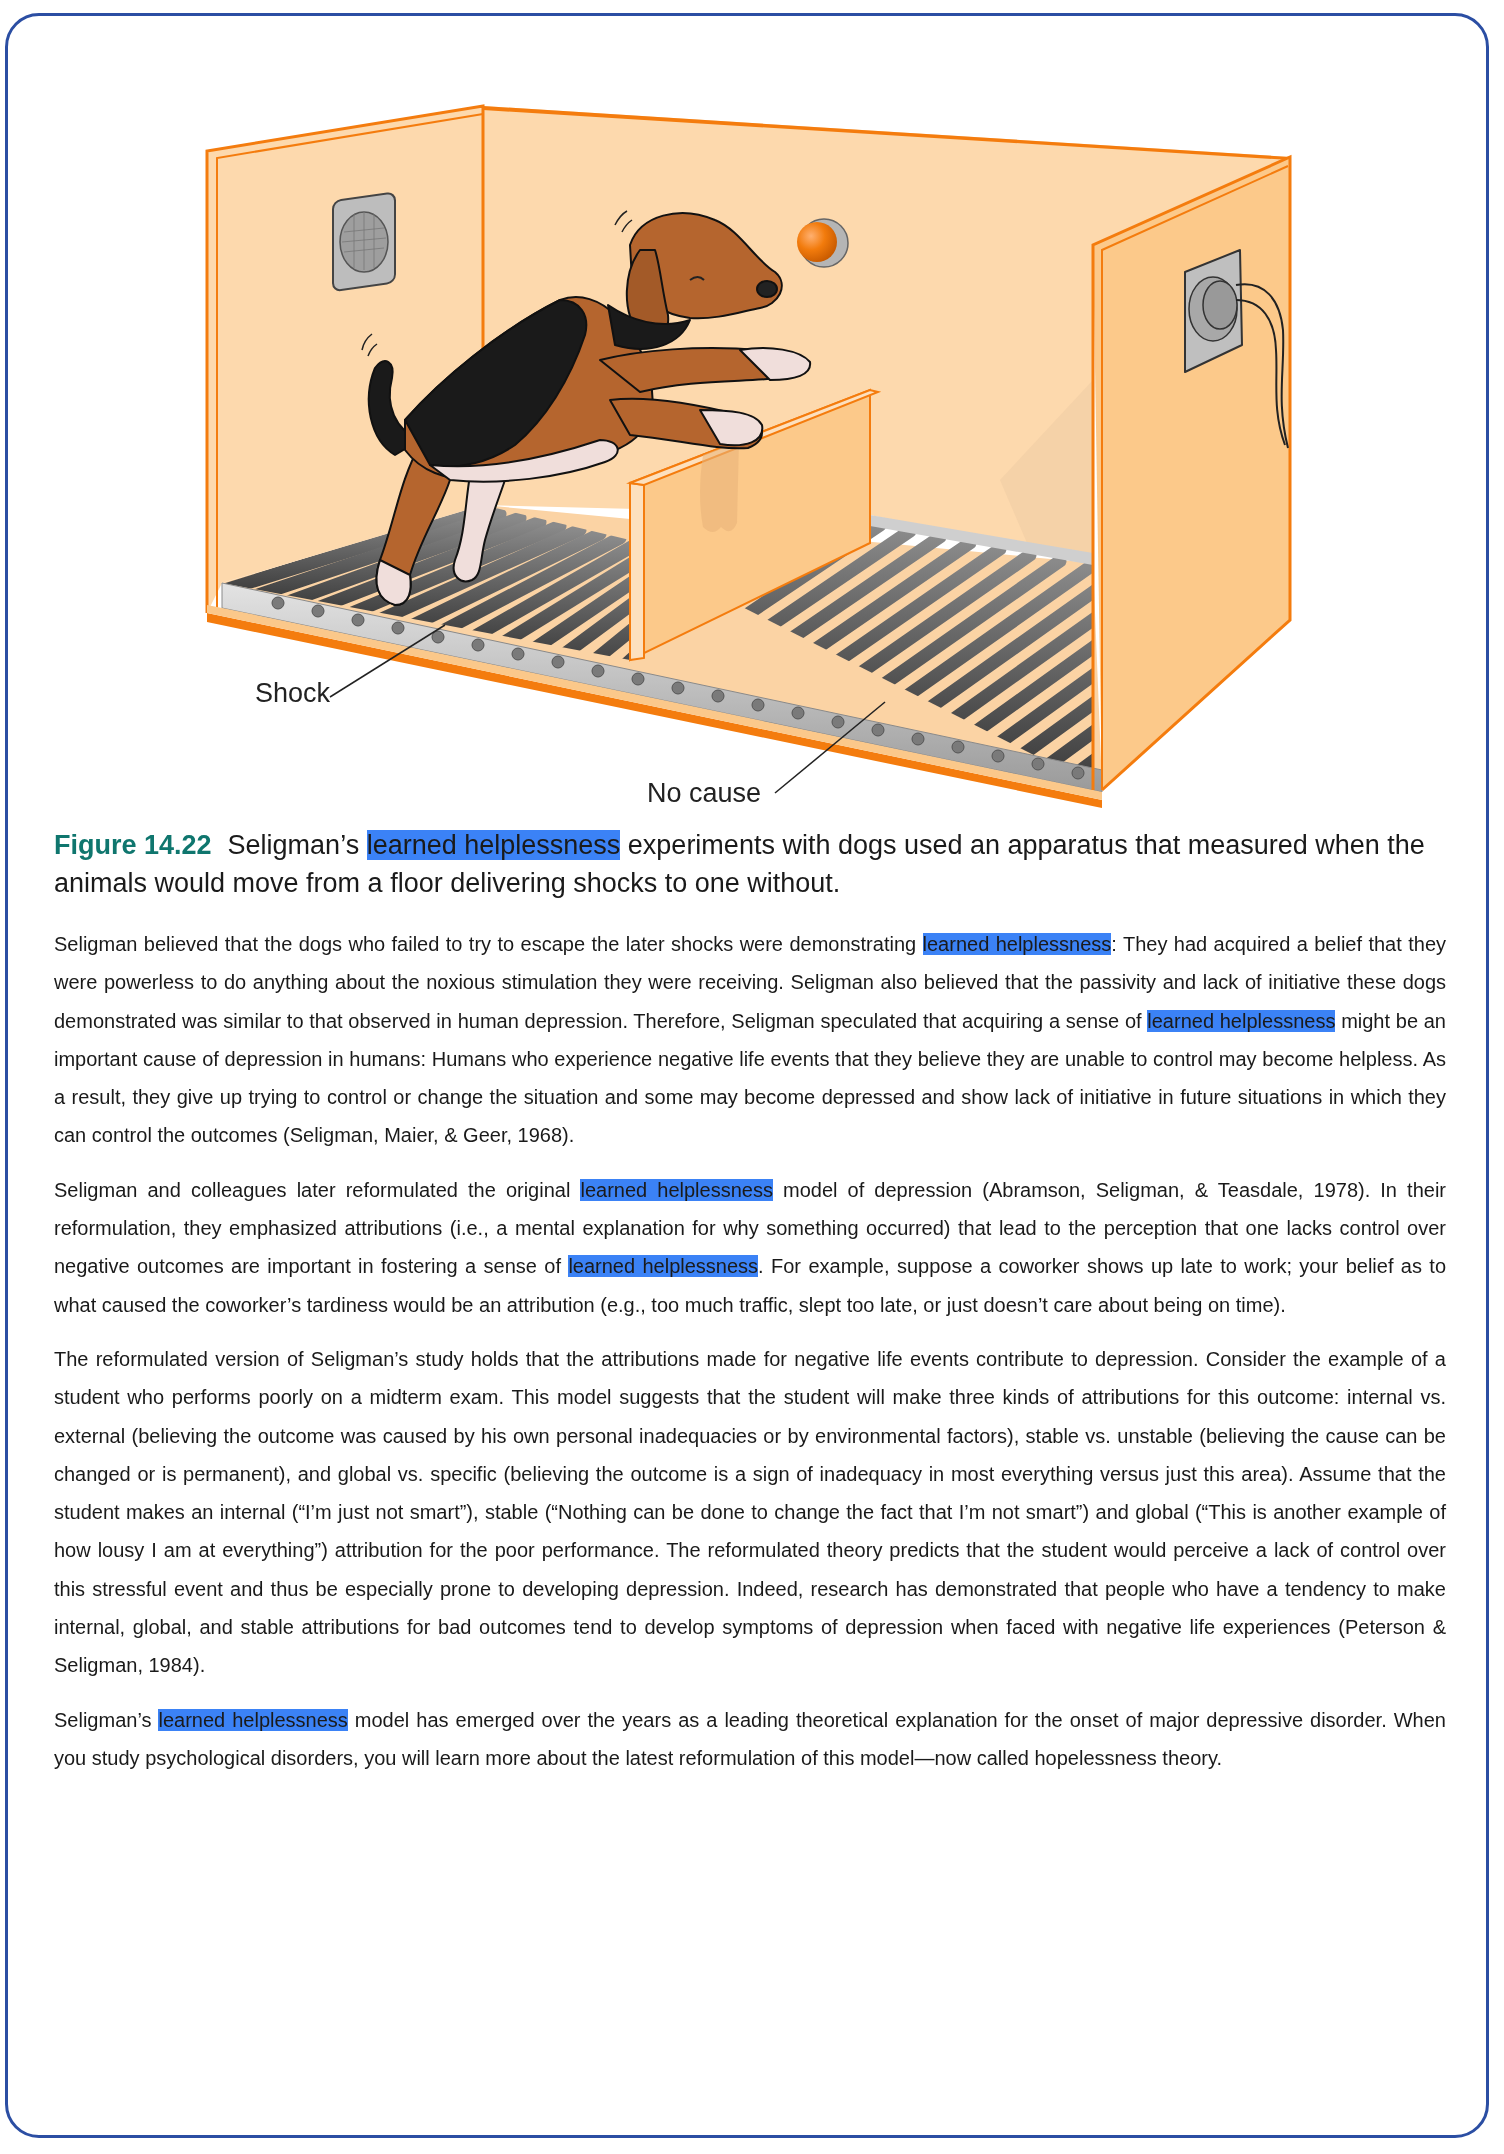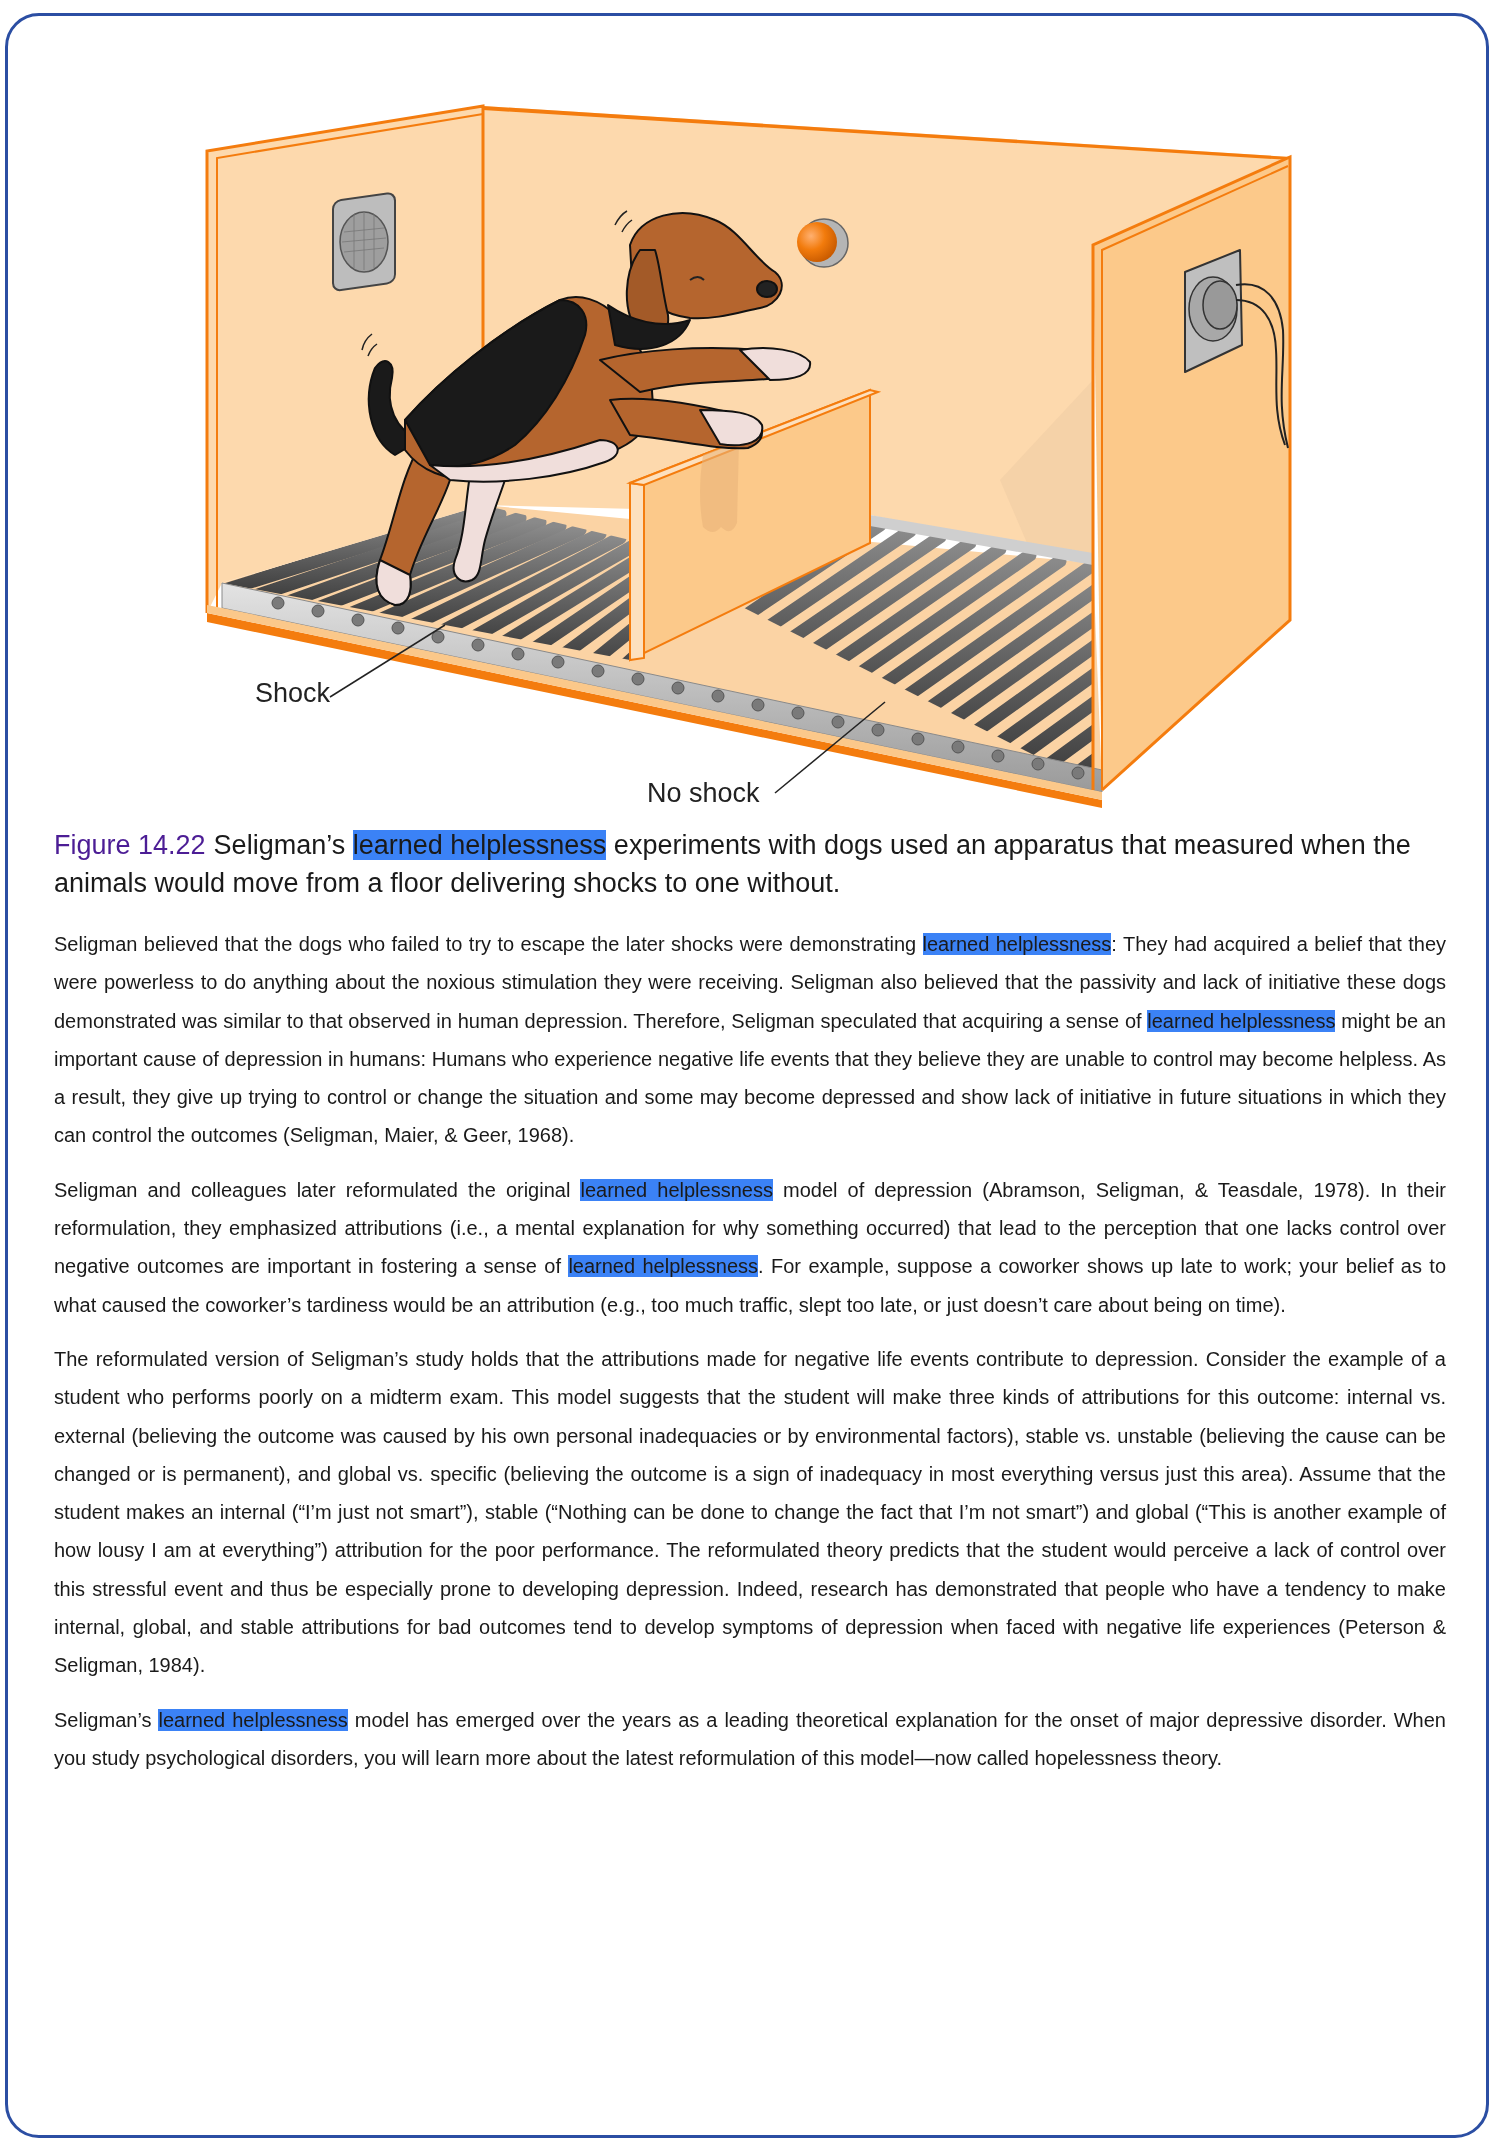--- a/index.html
+++ b/index.html
@@ -3,21 +3,21 @@
 <meta charset="utf-8">
 <style>
   html, body { margin:0; padding:0; background:#ffffff; }
   body { width:1504px; height:2154px; position:relative; overflow:hidden;
          font-family:"Liberation Sans", sans-serif; color:#1a1a1a; }
   .frame { position:absolute; left:5px; top:13px; width:1484px; height:2125px;
            border:3px solid #2b4ea3; border-radius:34px; box-sizing:border-box; }
   .figure { position:absolute; left:0; top:0; width:1400px; height:820px; }
   .fig-label { position:absolute; font-size:27px; color:#222; line-height:1; white-space:nowrap; }
   .caption { position:absolute; left:54px; top:826px; width:1400px; font-size:27px; line-height:38px; }
-  .caption .fig-num { color:#4c1d95; font-weight:normal; margin-right:8px; }
+  .caption .fig-num { color:#0f766e; font-weight:bold; margin-right:16px; }
   .hl { background:#3b82f6; }
   .body-text { position:absolute; left:54px; top:925px; width:1392px; font-size:20px; line-height:38.3px; }
   .body-text p { margin:0 0 16px 0; text-align:justify; }
 </style>
 </head>
 <body>
 
 <div class="frame"></div>
 
 <div class="figure">
@@ -185,21 +185,21 @@
 
       <path d="M615,225 q5,-10 12,-14 M622,232 q4,-8 10,-12" fill="none" stroke="#222" stroke-width="1.5"></path>
       <path d="M362,350 q2,-10 10,-16 M368,356 q3,-8 9,-12" fill="none" stroke="#222" stroke-width="1.5"></path>
     </g>
 
     <line x1="330" y1="697" x2="445" y2="625" stroke="#222" stroke-width="1.5"></line>
     <line x1="775" y1="793" x2="885" y2="702" stroke="#222" stroke-width="1.5"></line>
   </svg>
 
   <span class="fig-label" style="left:255px; top:680px;">Shock</span>
-  <span class="fig-label" style="left:647px; top:780px;">No shock</span>
+  <span class="fig-label" style="left:647px; top:780px;">No cause</span>
 </div>
 
 <div class="caption">
   <span class="fig-num">Figure 14.22</span><span><span>Seligman’s </span><span class="hl">learned helplessness</span><span> experiments with dogs used an apparatus that measured when the animals would move from a floor delivering shocks to one without.</span></span>
 </div>
 
 <div class="body-text">
   <p><span>Seligman believed that the dogs who failed to try to escape the later shocks were demonstrating </span><span class="hl">learned helplessness</span><span>: They had acquired a belief that they were powerless to do anything about the noxious stimulation they were receiving. Seligman also believed that the passivity and lack of initiative these dogs demonstrated was similar to that observed in human depression. Therefore, Seligman speculated that acquiring a sense of </span><span class="hl">learned helplessness</span><span> might be an important cause of depression in humans: Humans who experience negative life events that they believe they are unable to control may become helpless. As a result, they give up trying to control or change the situation and some may become depressed and show lack of initiative in future situations in which they can control the outcomes (Seligman, Maier, &amp; Geer, 1968).</span></p>
   <p><span>Seligman and colleagues later reformulated the original </span><span class="hl">learned helplessness</span><span> model of depression (Abramson, Seligman, &amp; Teasdale, 1978). In their reformulation, they emphasized attributions (i.e., a mental explanation for why something occurred) that lead to the perception that one lacks control over negative outcomes are important in fostering a sense of </span><span class="hl">learned helplessness</span><span>. For example, suppose a coworker shows up late to work; your belief as to what caused the coworker’s tardiness would be an attribution (e.g., too much traffic, slept too late, or just doesn’t care about being on time).</span></p>
   <p><span>The reformulated version of Seligman’s study holds that the attributions made for negative life events contribute to depression. Consider the example of a student who performs poorly on a midterm exam. This model suggests that the student will make three kinds of attributions for this outcome: internal vs. external (believing the outcome was caused by his own personal inadequacies or by environmental factors), stable vs. unstable (believing the cause can be changed or is permanent), and global vs. specific (believing the outcome is a sign of inadequacy in most everything versus just this area). Assume that the student makes an internal (“I’m just not smart”), stable (“Nothing can be done to change the fact that I’m not smart”) and global (“This is another example of how lousy I am at everything”) attribution for the poor performance. The reformulated theory predicts that the student would perceive a lack of control over this stressful event and thus be especially prone to developing depression. Indeed, research has demonstrated that people who have a tendency to make internal, global, and stable attributions for bad outcomes tend to develop symptoms of depression when faced with negative life experiences (Peterson &amp; Seligman, 1984).</span></p>

